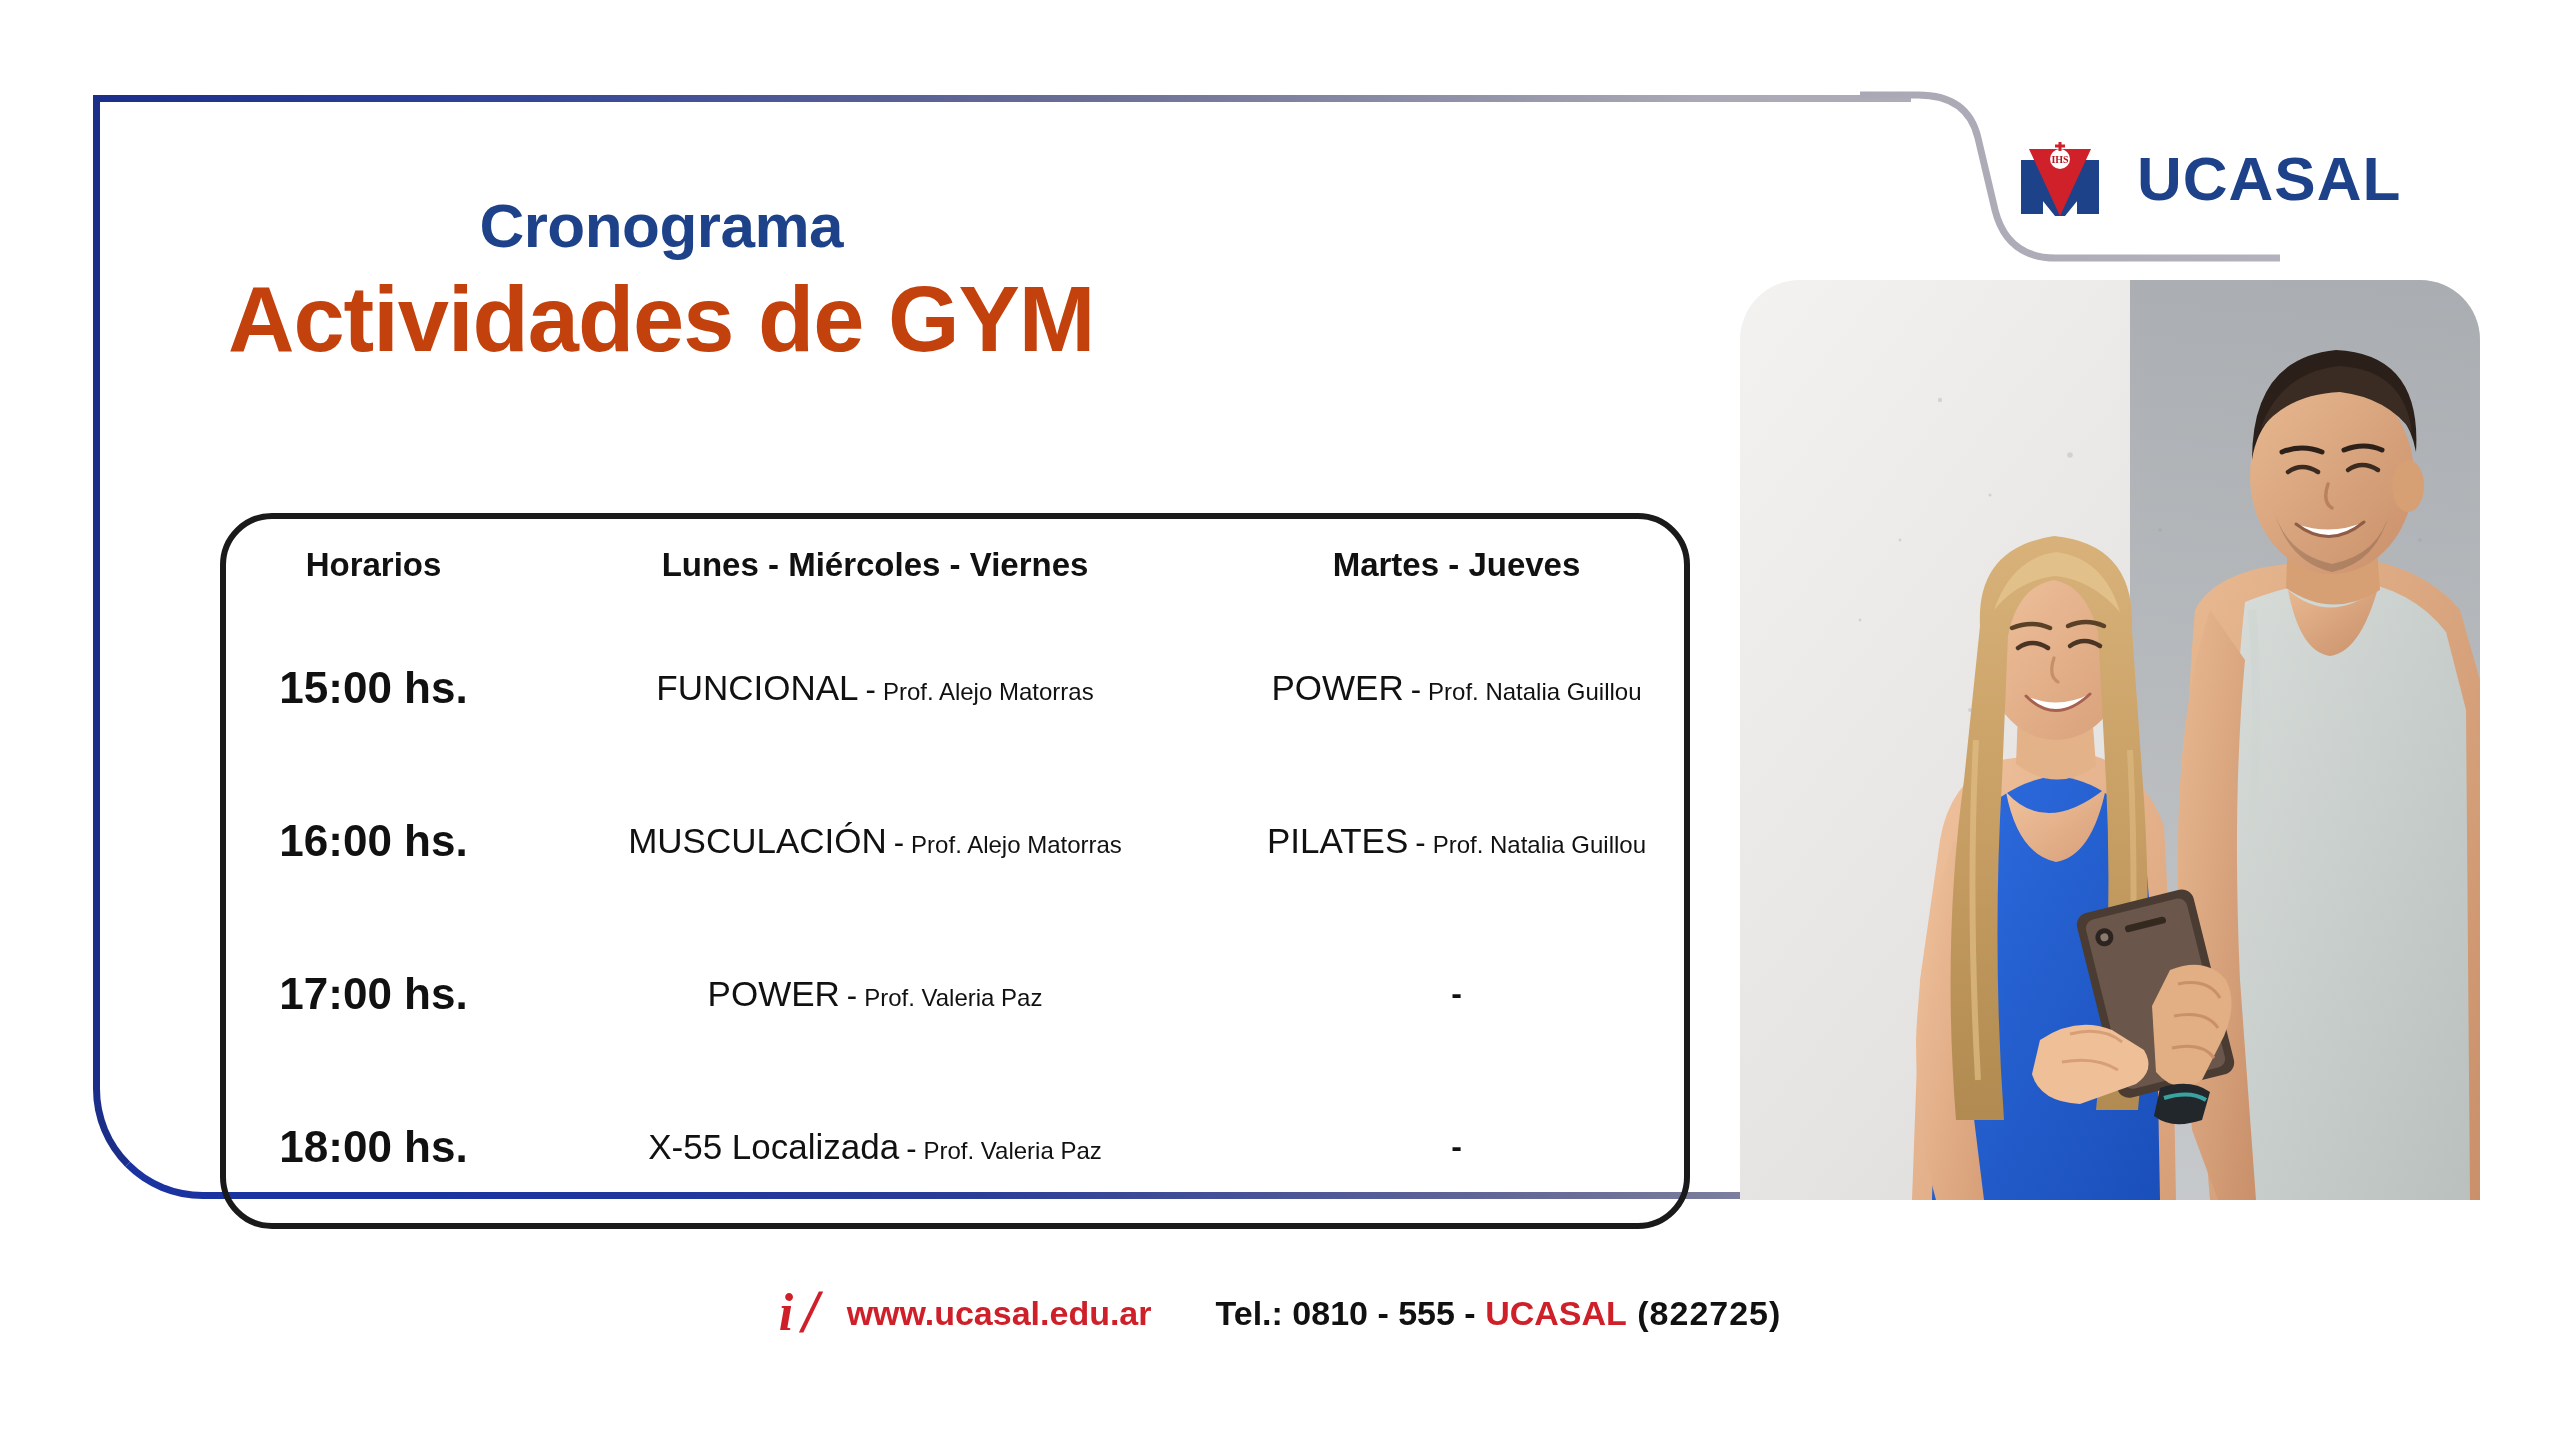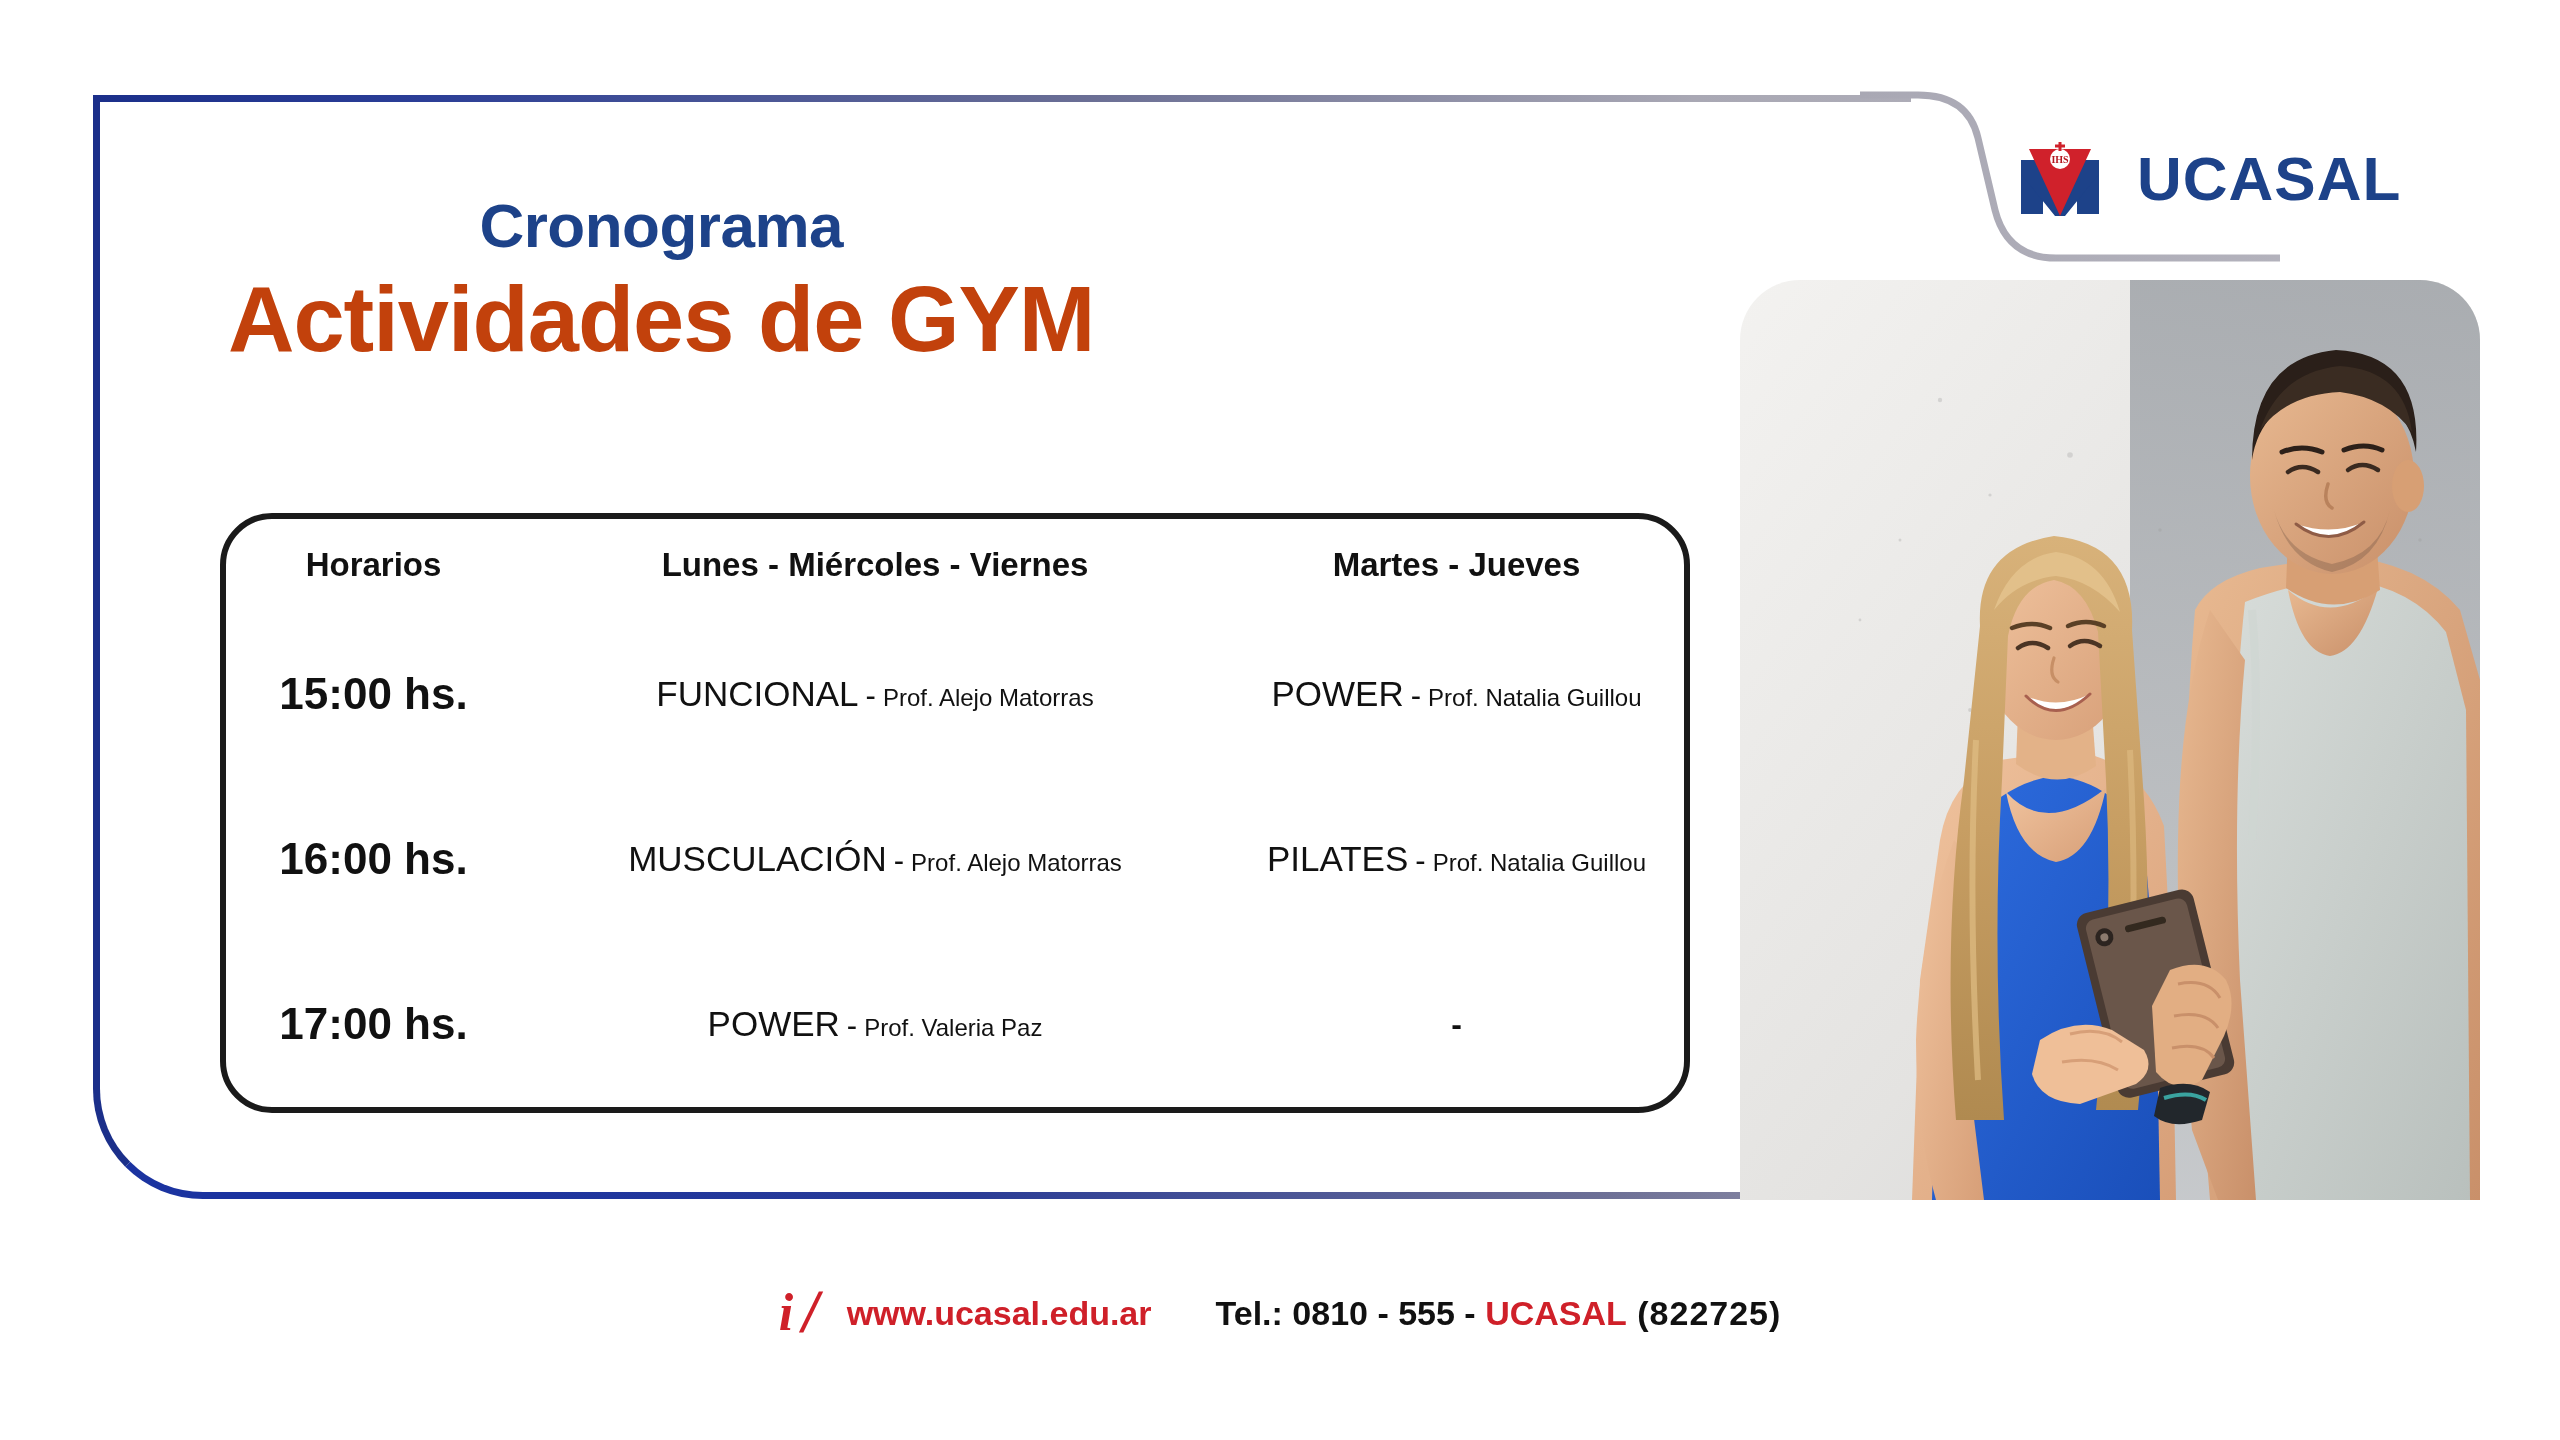--- a/index.html
+++ b/index.html
@@ -81,21 +81,21 @@
     line-height: 1.05;
     margin: 14px 0 0 0;
   }
 
   
   #schedule-table {
     position: absolute;
     left: 220px;
     top: 513px;
     width: 1470px;
-    height: 600px;
+    height: 716px;
     border: 6px solid #1a1a1a;
     border-radius: 52px;
     box-sizing: border-box;
     background: transparent;
     border-collapse: separate;
     overflow: hidden;
   }
   #schedule-table table {
     width: 100%;
     height: 100%;
@@ -285,20 +285,27 @@
           <span class="act-name">PILATES</span><span class="act-dash">-</span><span class="act-prof">Prof. Natalia Guillou</span>
         </td>
       </tr>
       <tr class="body-row">
         <td class="time-cell div-right">17:00 hs.</td>
         <td class="act-cell div-right">
           <span class="act-name">POWER</span><span class="act-dash">-</span><span class="act-prof">Prof. Valeria Paz</span>
         </td>
         <td class="empty-cell">-</td>
       </tr>
+      <tr class="body-row last">
+        <td class="time-cell div-right">18:00 hs.</td>
+        <td class="act-cell div-right">
+          <span class="act-name">X-55 Localizada</span><span class="act-dash">-</span><span class="act-prof">Prof. Valeria Paz</span>
+        </td>
+        <td class="empty-cell">-</td>
+      </tr>
     </tbody>
   </table>
 </div>
 
 <div id="photo-panel">
   <svg id="photo-svg" viewBox="0 0 740 920" preserveAspectRatio="xMidYMid slice">
     <defs>
       <linearGradient id="wallGrad" x1="0" y1="0" x2="1" y2="1">
         <stop offset="0" stop-color="#f3f2f0"></stop>
         <stop offset="0.55" stop-color="#e4e3e1"></stop>

